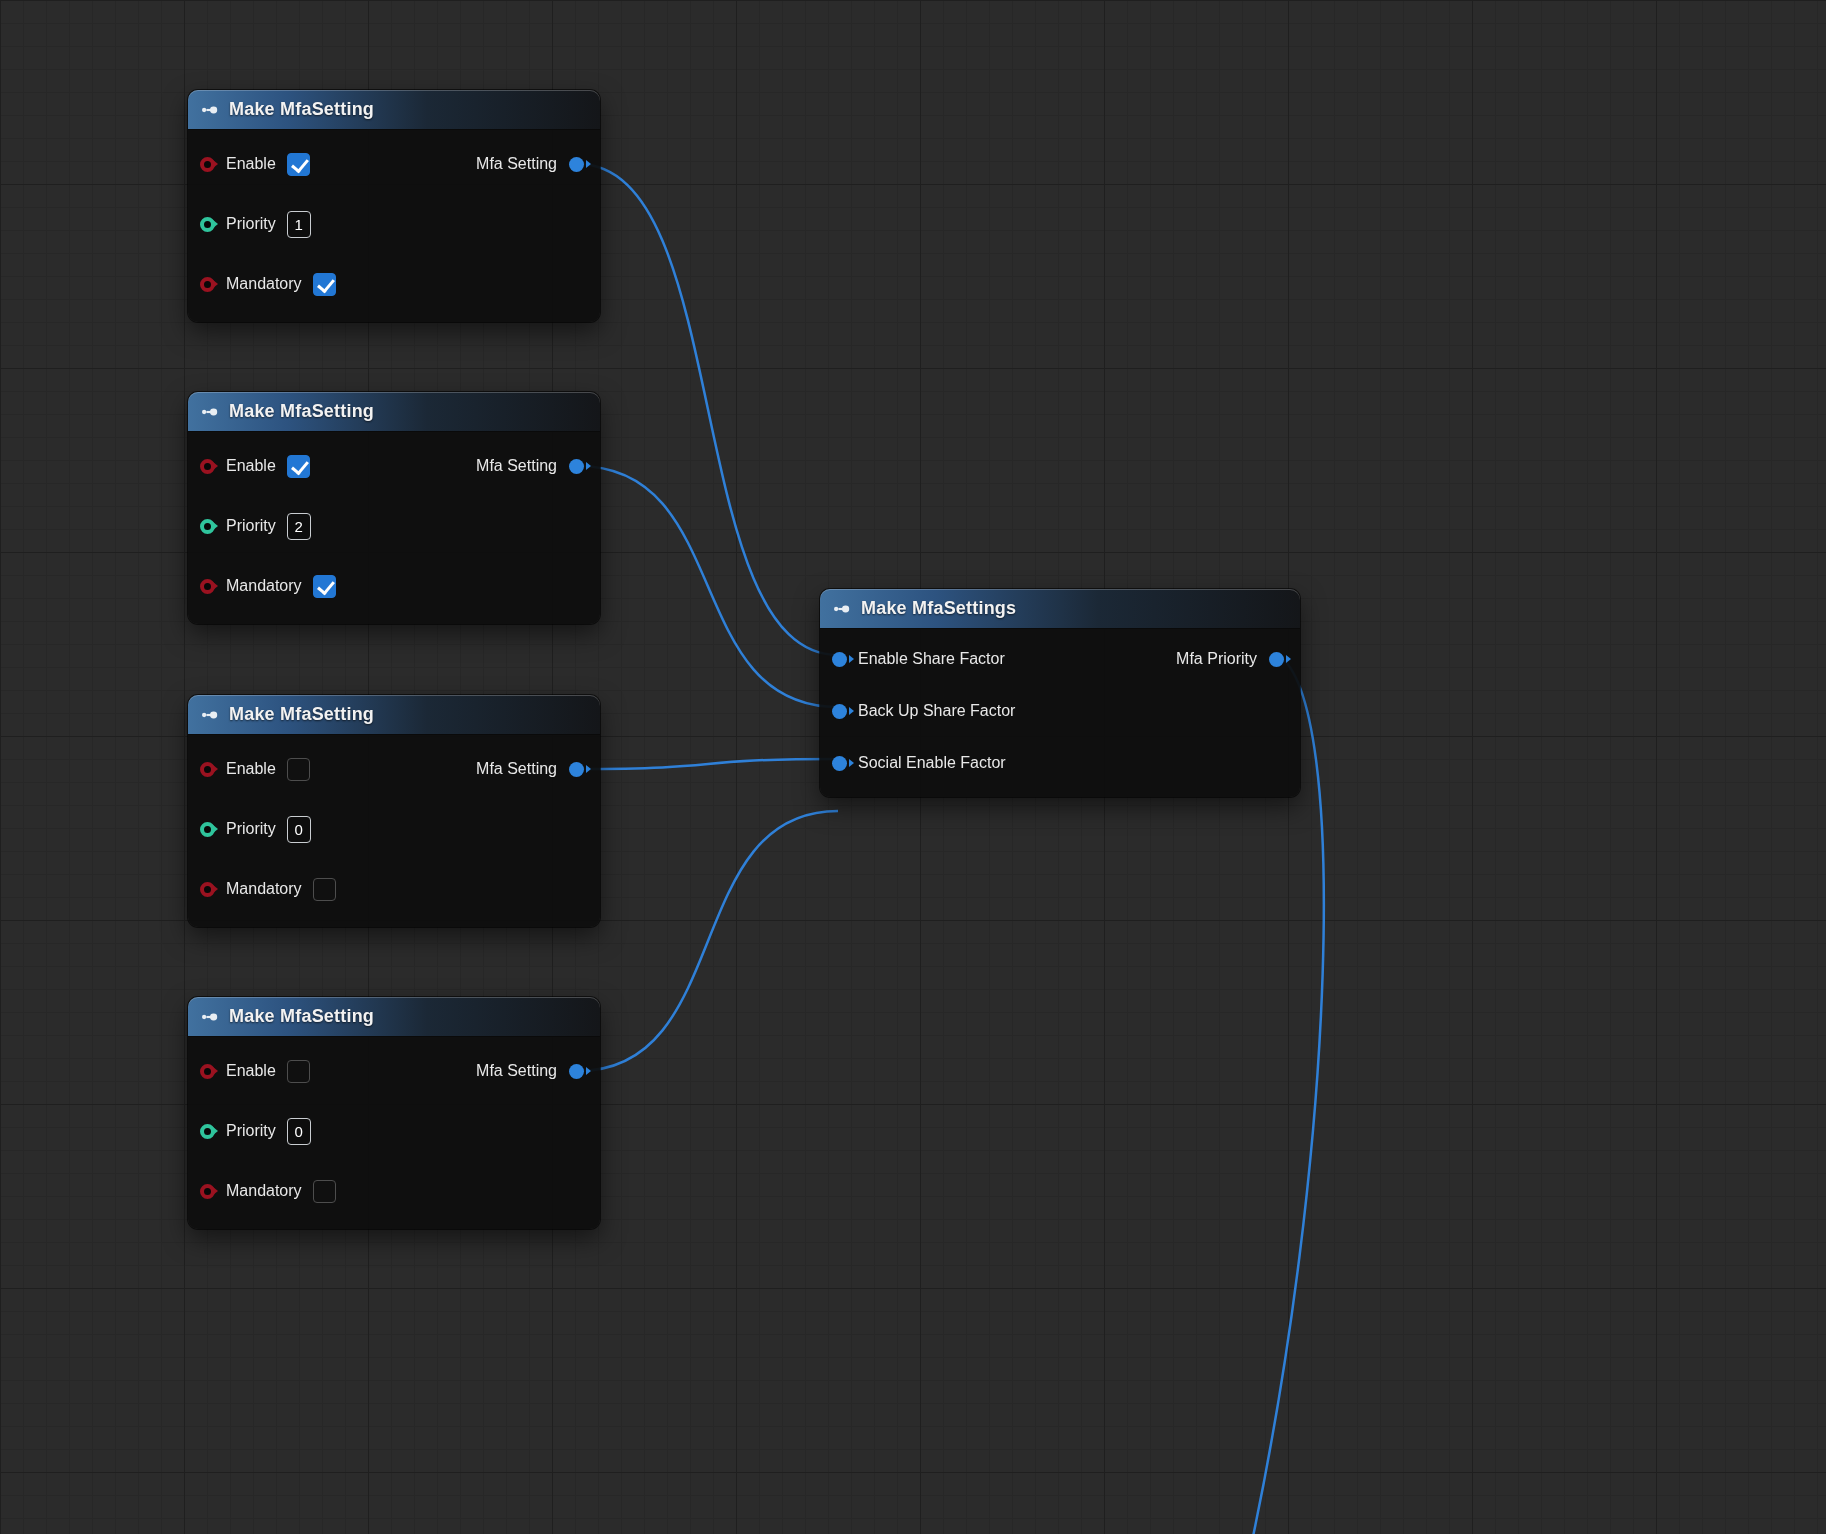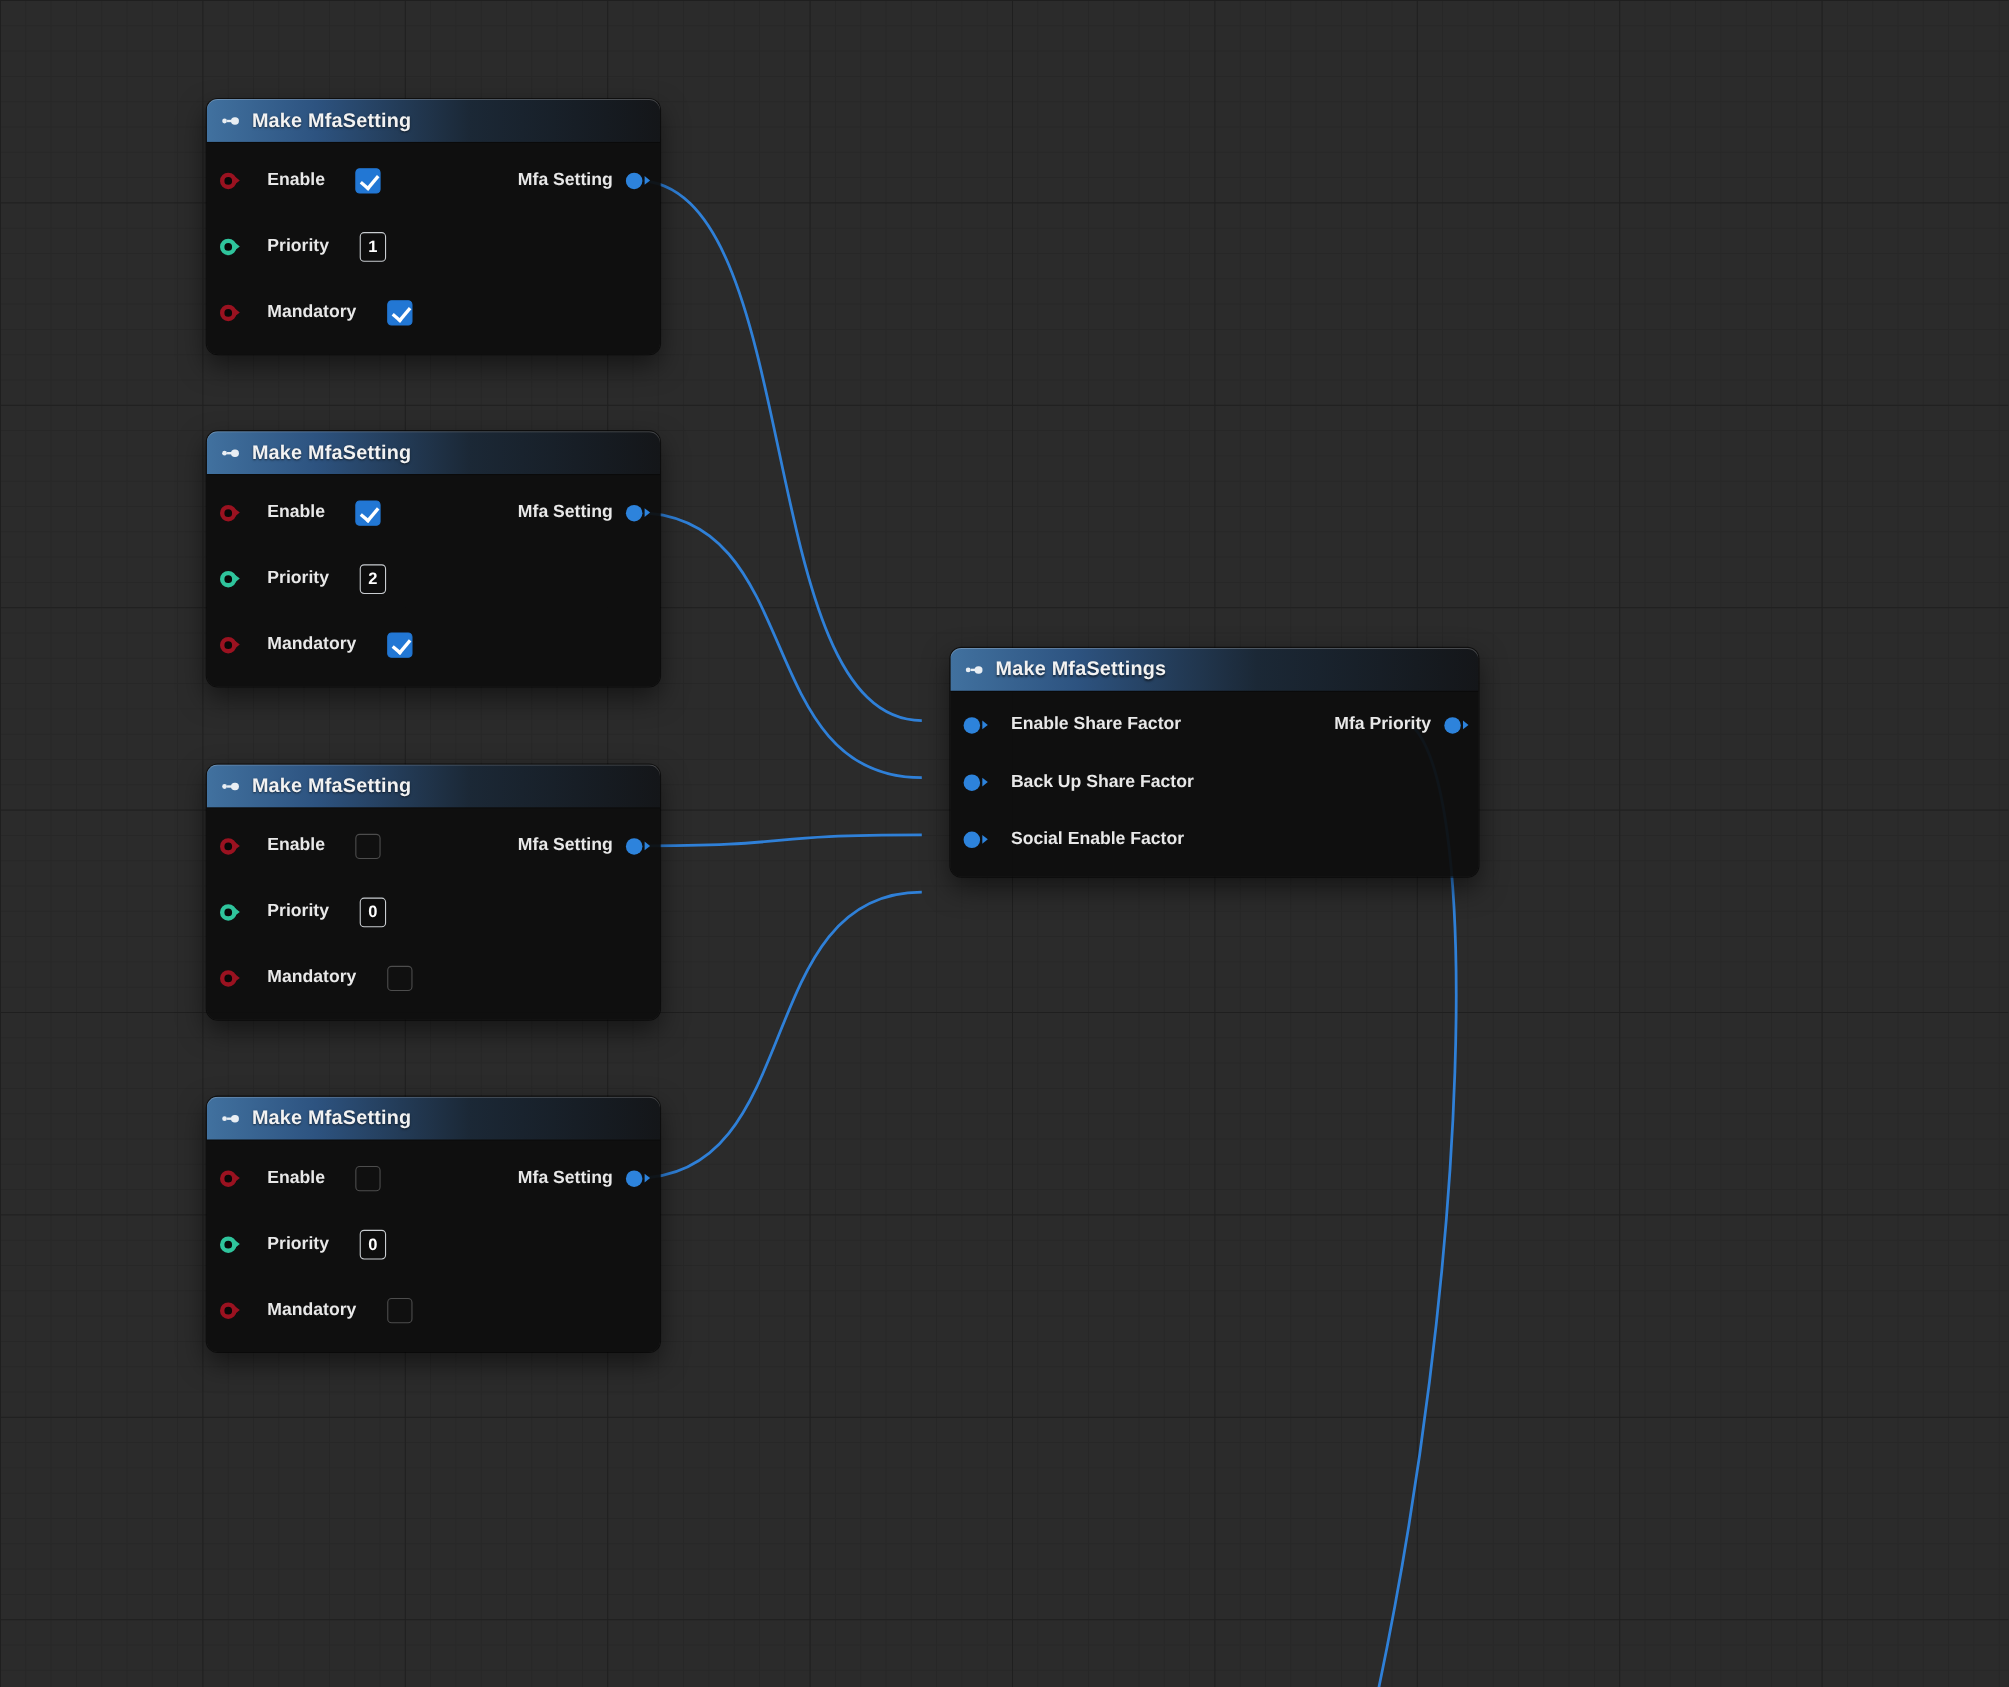--- a/index.html
+++ b/index.html
@@ -29,21 +29,21 @@
     background:rgba(14,14,14,0.94);
     box-shadow:0 10px 24px rgba(0,0,0,0.5), 0 0 0 1px rgba(0,0,0,0.6);}
   .node-title{height:40px;display:flex;align-items:center;gap:9px;padding:16px 12px;
     border-radius:10px 10px 0 0;border-bottom:1px solid #0a0a0a;
     background:linear-gradient(90deg,#41719f 0%,#2d5380 24%,#1b2836 58%,#141619 100%);
     box-shadow:inset 0 1px 0 rgba(255,255,255,0.22);}
   .node-title .ttext{color:#f2f2f2;font-size:18px;font-weight:700;letter-spacing:0.2px;
     text-shadow:0 1px 2px rgba(0,0,0,0.6);}
   .nicon{display:flex;align-items:center;justify-content:center;width:20px;height:20px;flex:none;}
   .node-body{padding:4px 0 8px 0;}
-  .prow{position:relative;height:60px;display:flex;align-items:center;gap:28px;padding-left:12px;font-weight:bold;}
+  .prow{position:relative;height:60px;display:flex;align-items:center;gap:11px;padding-left:12px;}
   .settings .prow{height:52px;}
   .plabel{color:#e8e8e8;font-size:16px;}
   .pin{position:relative;width:15px;height:15px;border-radius:50%;flex:none;}
   .pin::after{content:"";position:absolute;left:calc(100% + 2px);top:50%;
     transform:translateY(-50%);border-left:5px solid currentColor;
     border-top:4px solid transparent;border-bottom:4px solid transparent;}
   .pin.hollow{border:4px solid currentColor;background:rgba(0,0,0,0.45);}
   .pin.filled{background:currentColor;}
   .pin.bool{color:var(--bool);}
   .pin.int{color:var(--int);}
@@ -201,21 +201,21 @@
         <span class="numbox">0</span>
       </div>
       <div class="prow">
         <span class="pin bool hollow"></span>
         <span class="plabel">Mandatory</span>
         <span class="checkbox"></span>
       </div>
     </div>
   </div>
 
-  <div class="node settings" style="width: 480px; left: 864px; top: 589px;">
+  <div class="node settings" style="width: 480px; left: 820px; top: 589px;">
     <div class="node-title">
       <span class="nicon">
         <svg width="18" height="18" viewBox="0 0 20 20">
             <circle cx="3.5" cy="10" r="2.4" fill="#e9eef3"></circle>
             <rect x="6" y="8.8" width="5" height="2.4" fill="#e9eef3"></rect>
             <rect x="10" y="6.2" width="8" height="7.6" rx="3.8" fill="#e9eef3"></rect>
           </svg>
       </span>
       <span class="ttext">Make MfaSettings</span>
     </div>

